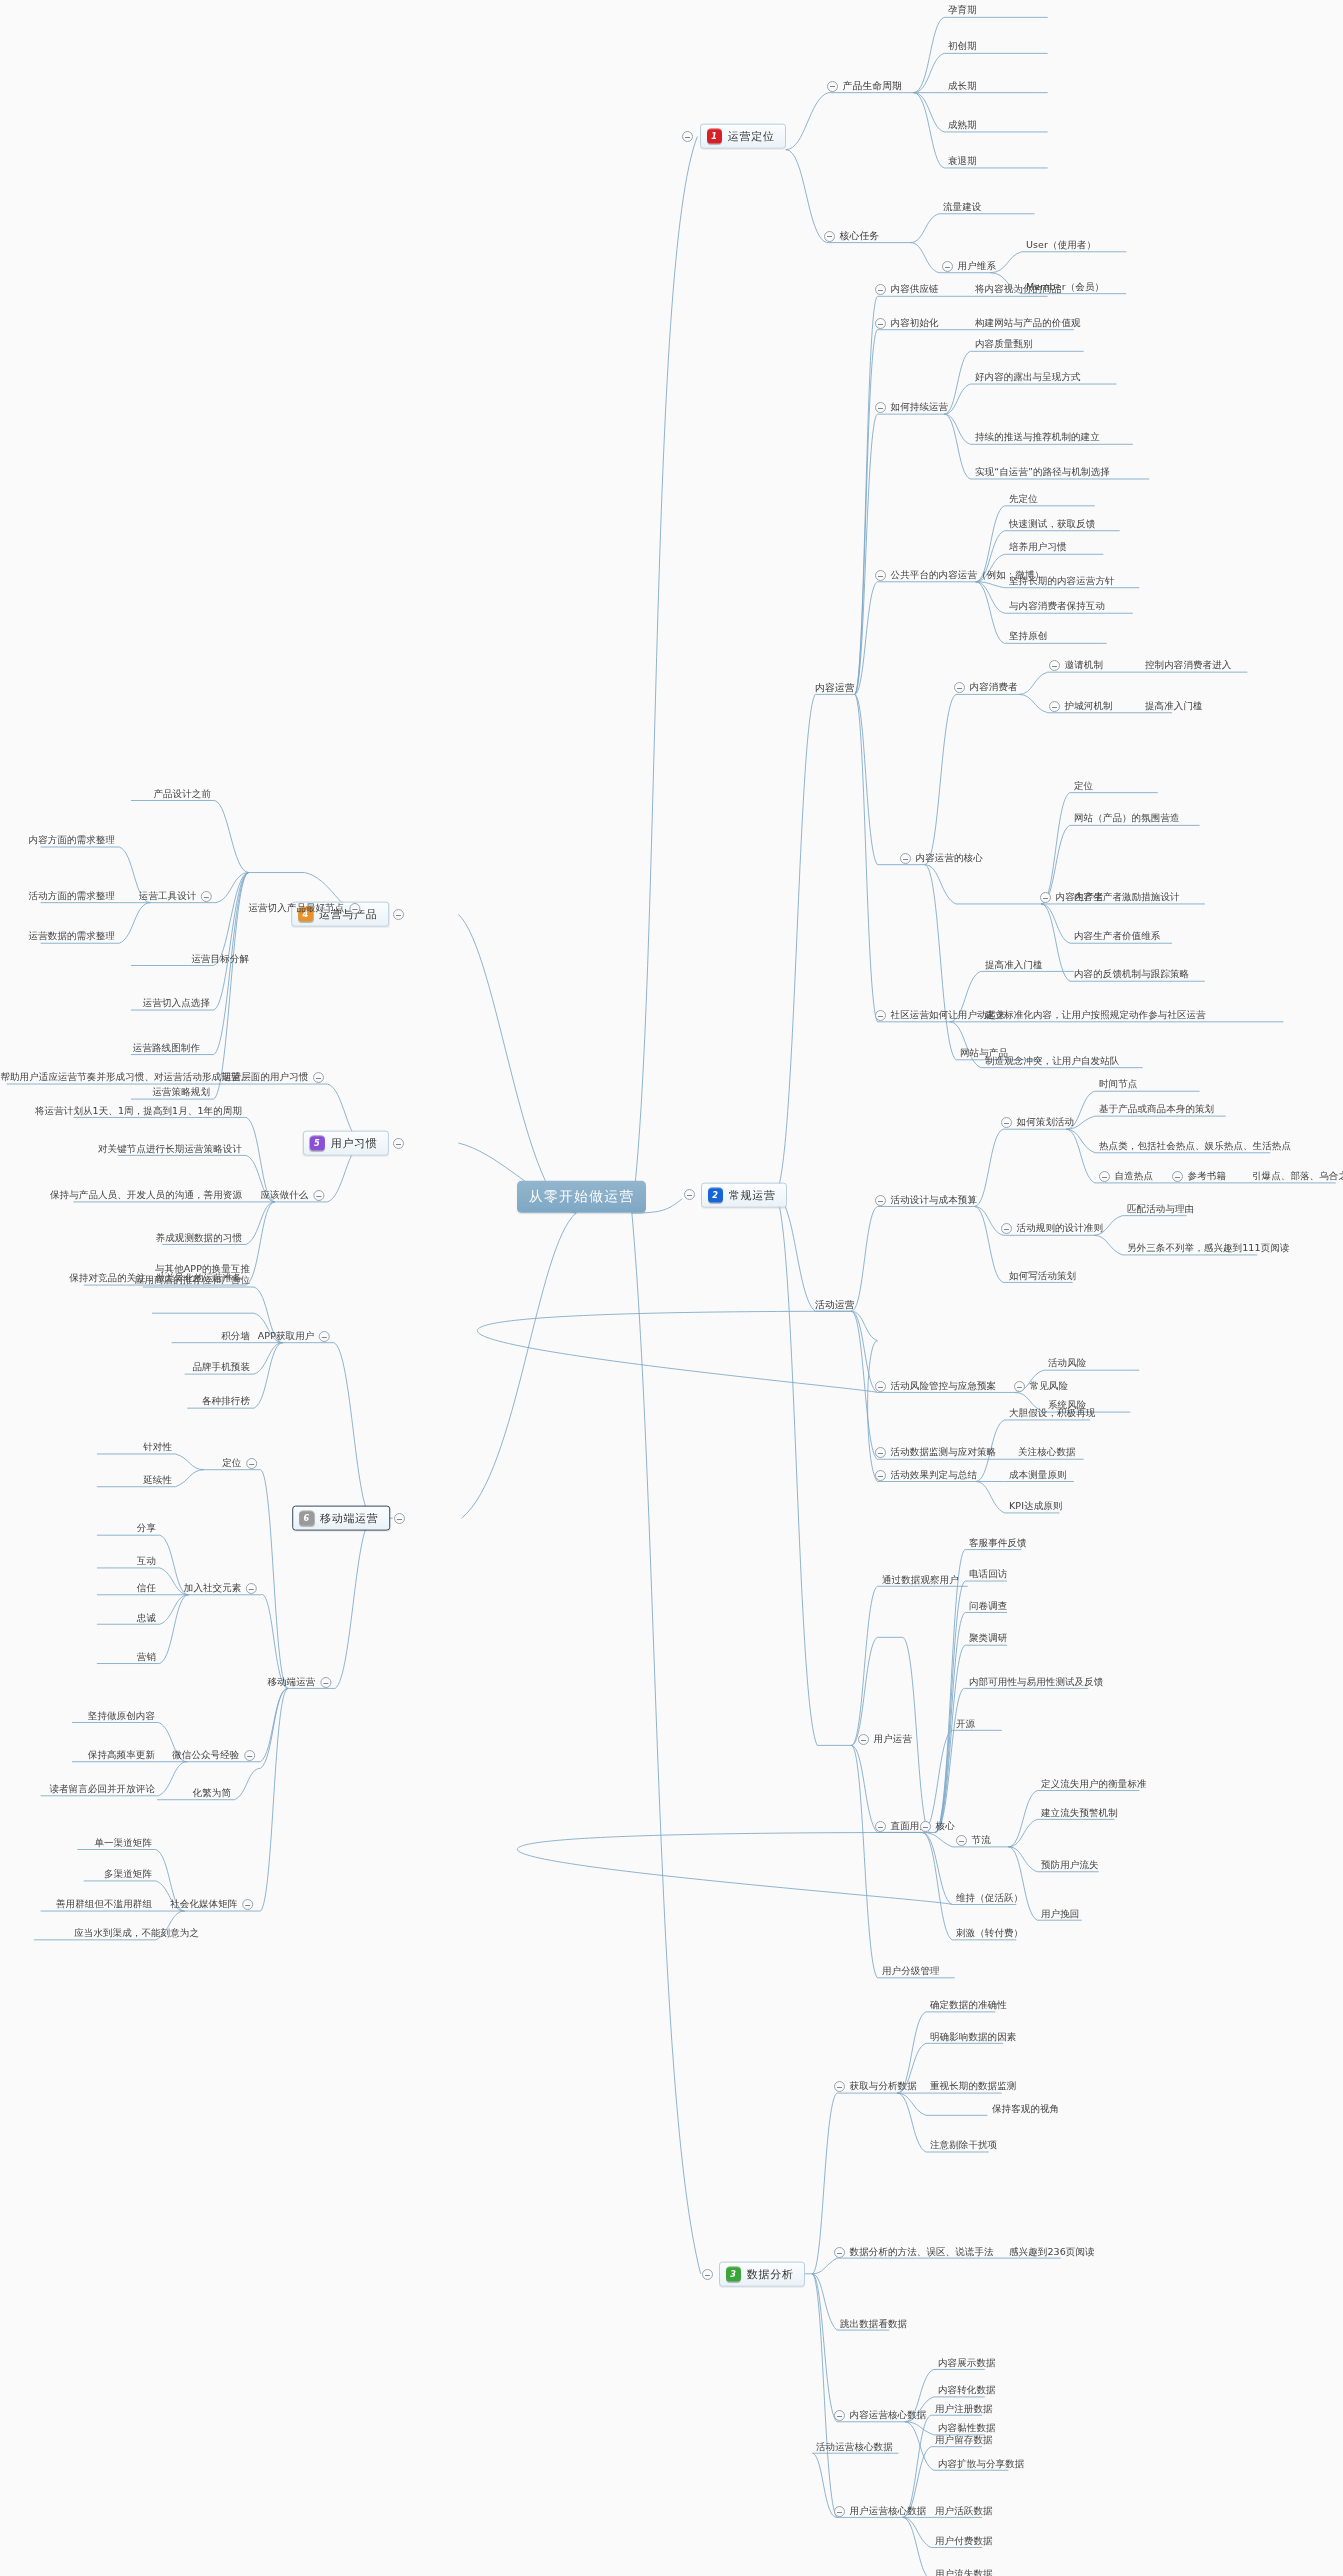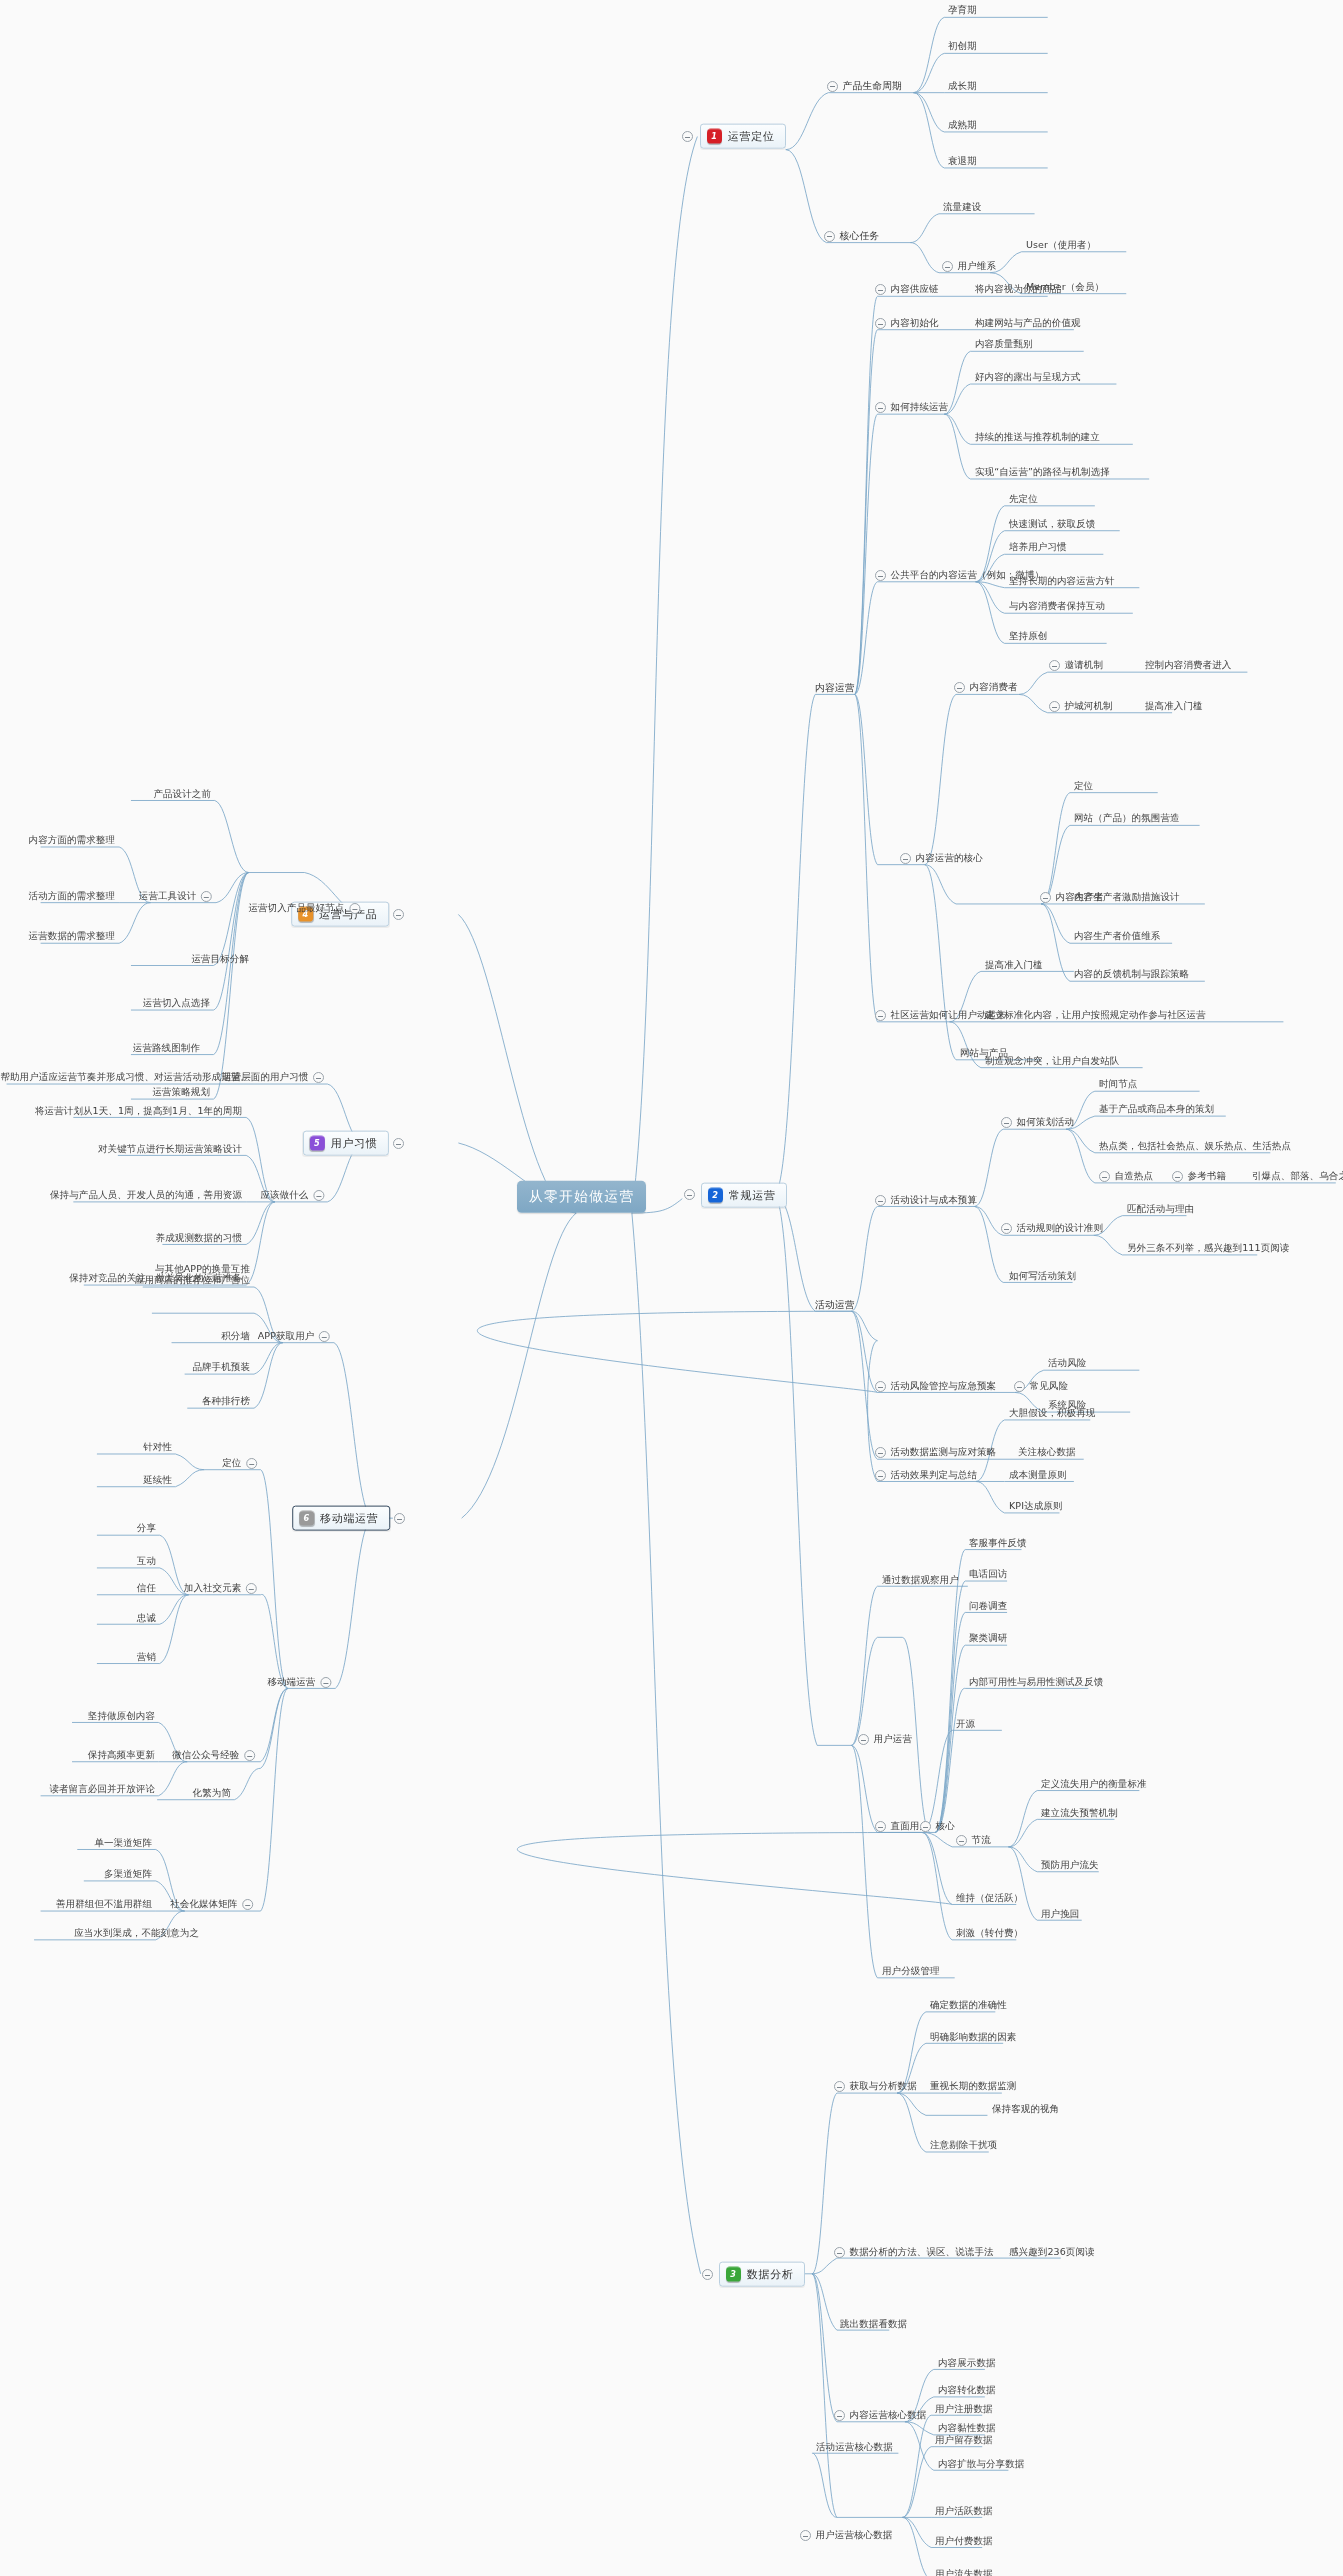--- a/index.html
+++ b/index.html
@@ -681,21 +681,21 @@
   <div class="node lvl-3" style="left:834px;top:2410px;">
     <span class="toggle"></span><span class="txt">内容运营核心数据</span>
   </div>
   <div class="node lvl-leaf" style="left:938px;top:2358px;"><span class="txt">内容展示数据</span></div>
   <div class="node lvl-leaf" style="left:938px;top:2385px;"><span class="txt">内容转化数据</span></div>
   <div class="node lvl-leaf" style="left:938px;top:2423px;"><span class="txt">内容黏性数据</span></div>
   <div class="node lvl-leaf" style="left:938px;top:2459px;"><span class="txt">内容扩散与分享数据</span></div>
 
   <div class="node lvl-leaf" style="left:816px;top:2442px;"><span class="txt">活动运营核心数据</span></div>
 
-  <div class="node lvl-3" style="left:800px;top:2506px;margin-top:24px;">
+  <div class="node lvl-3" style="left:834px;top:2506px;">
     <span class="toggle"></span><span class="txt">用户运营核心数据</span>
   </div>
   <div class="node lvl-leaf" style="left:935px;top:2404px;"><span class="txt">用户注册数据</span></div>
   <div class="node lvl-leaf" style="left:935px;top:2435px;"><span class="txt">用户留存数据</span></div>
   <div class="node lvl-leaf" style="left:935px;top:2506px;"><span class="txt">用户活跃数据</span></div>
   <div class="node lvl-leaf" style="left:935px;top:2536px;"><span class="txt">用户付费数据</span></div>
   <div class="node lvl-leaf" style="left:935px;top:2569px;"><span class="txt">用户流失数据</span></div>
 
   <div class="node lvl-3" style="left:360px;top:903px;transform:translateX(-100%);">
     <span class="txt">运营切入产品最好节点</span><span class="toggle right"></span>

